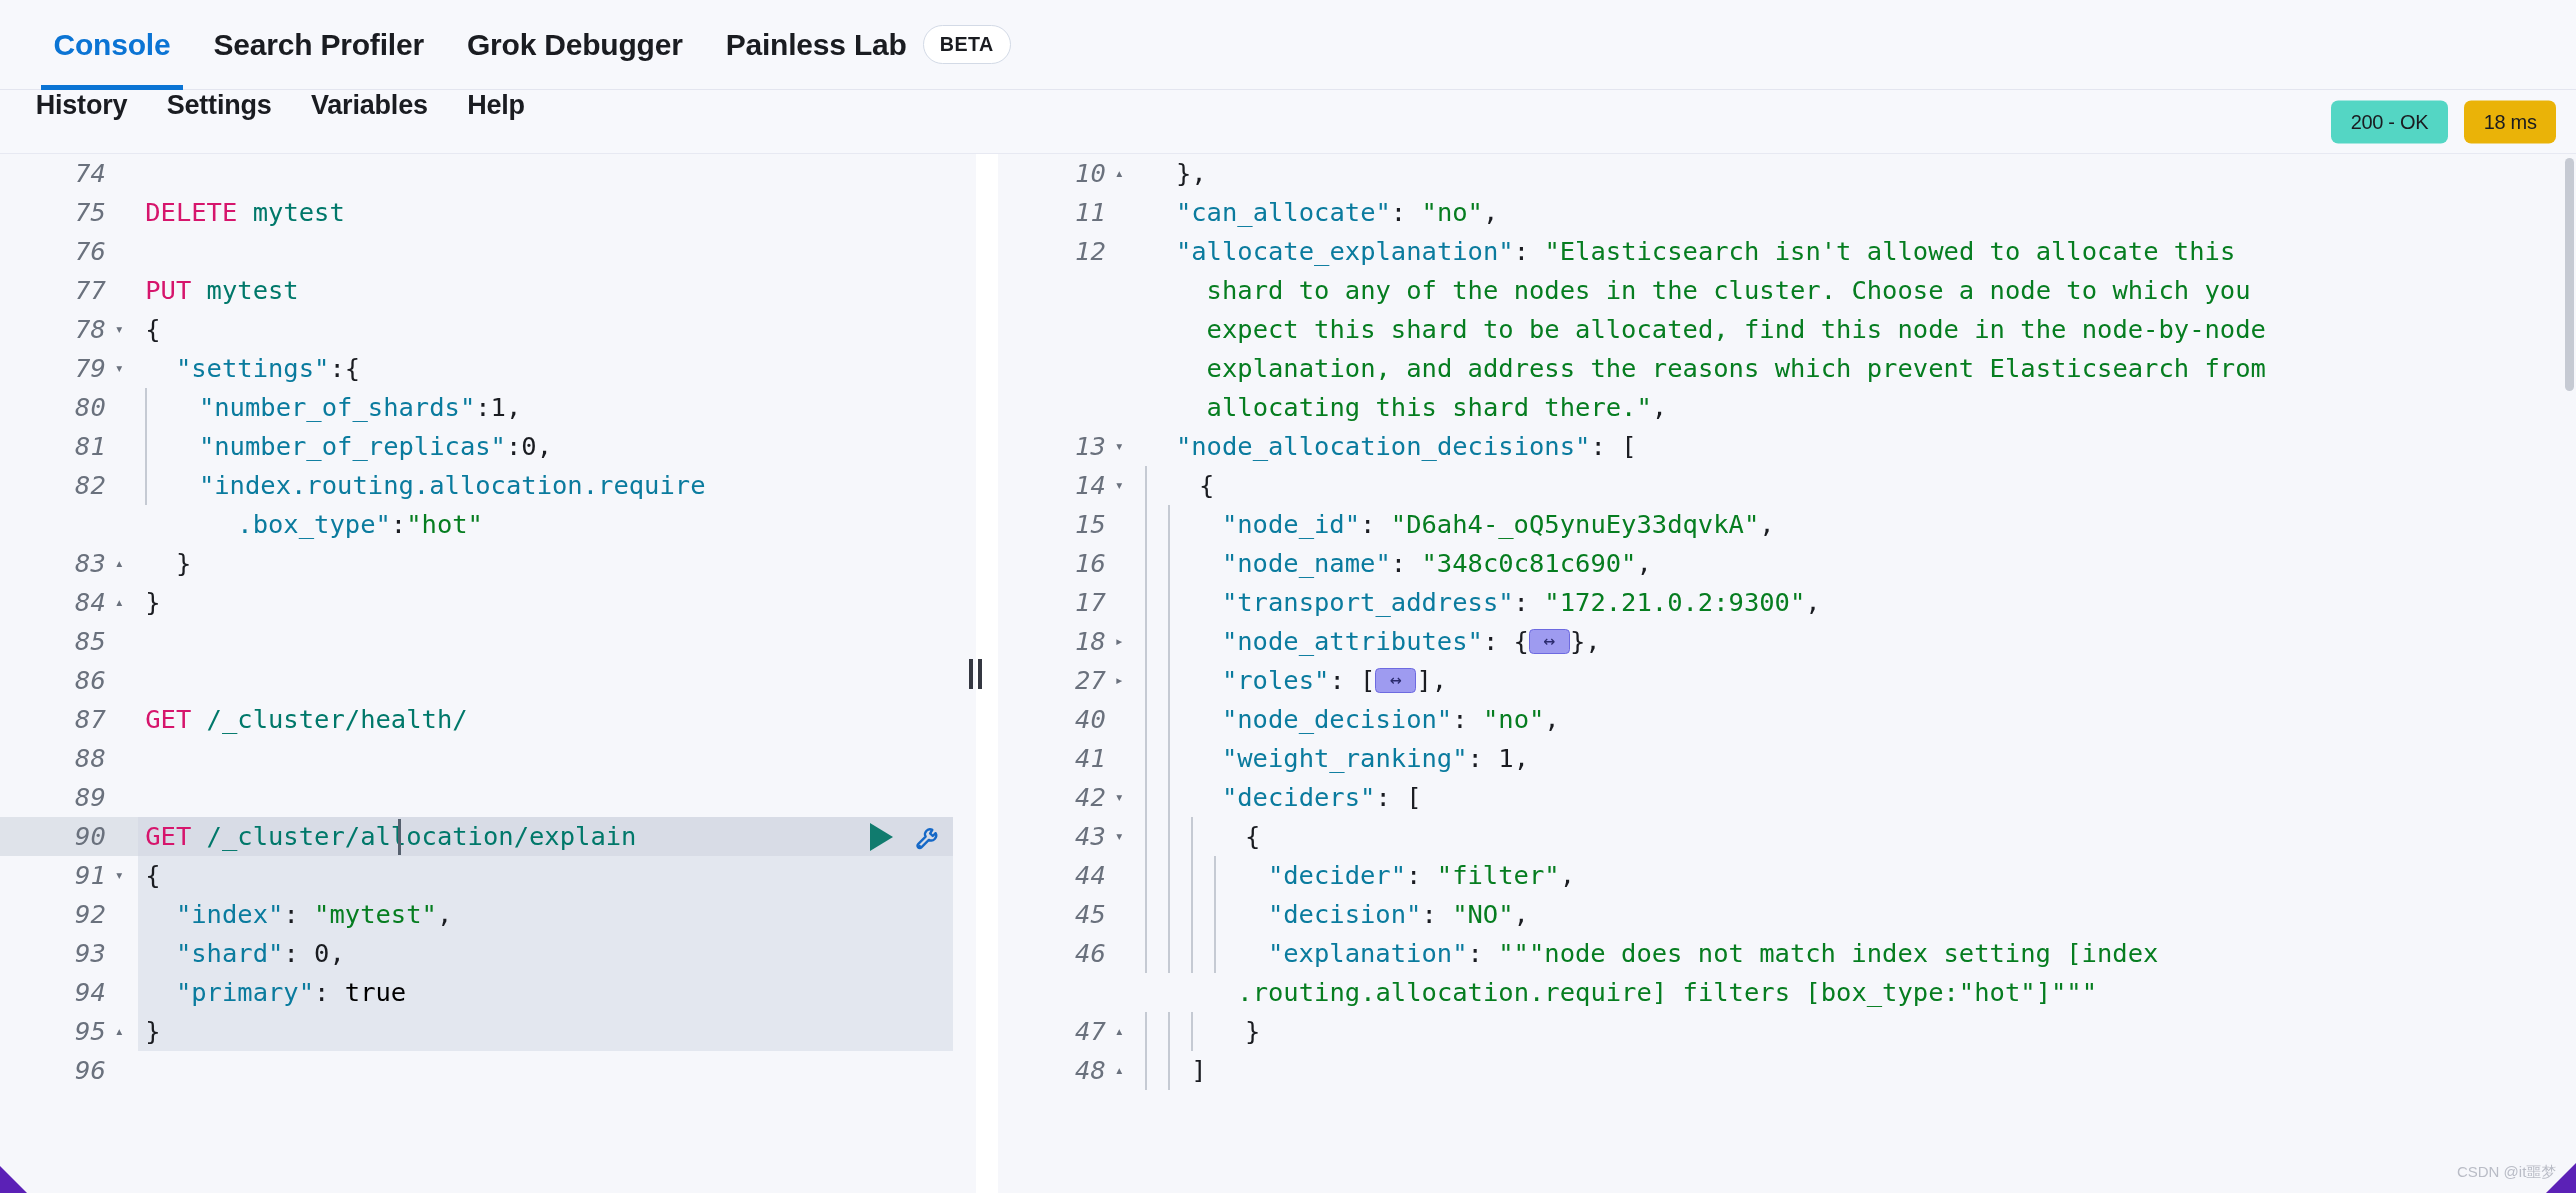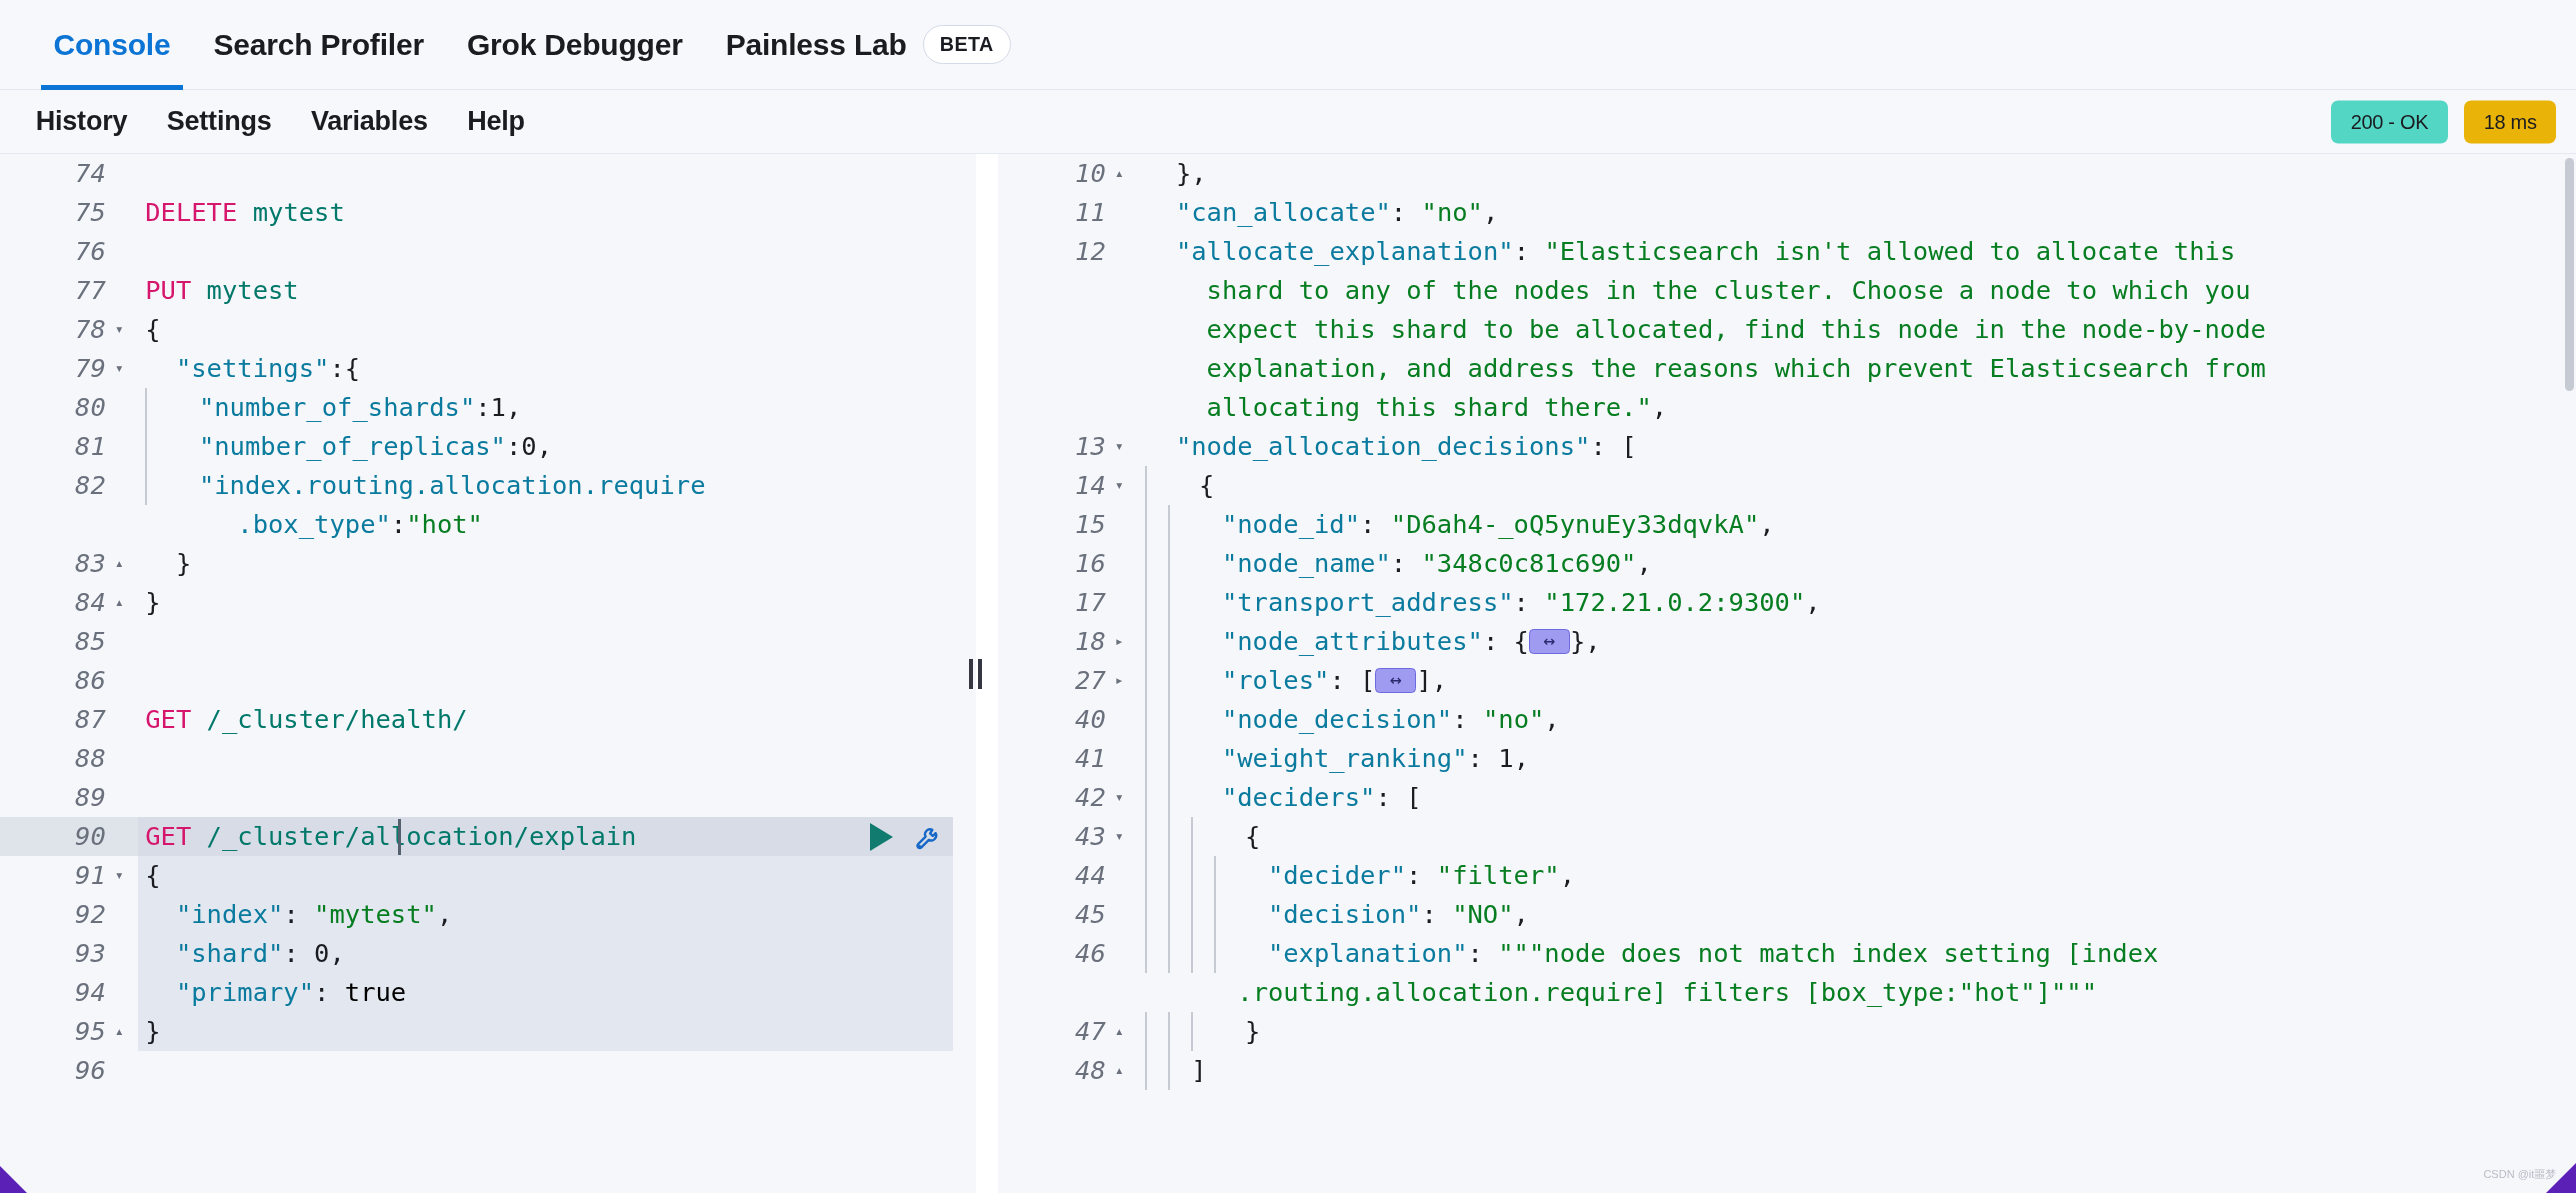--- a/index.html
+++ b/index.html
@@ -54,21 +54,21 @@
     font-weight: bold;
     letter-spacing: 0.5px;
     color: #1a1c21;
   }
 
   
   .toolbar {
     height: 64px;
     background: #f7f8fc;
     display: flex;
-    align-items: center;
+    align-items: flex-start;
     padding-left: 16px;
     position: relative;
     border-bottom: 1.8px solid #e7e9f2;
   }
   .tool-link {
     font-size: 27px;
     font-weight: bold;
     color: #1a1c21;
     padding: 0 19.7px;
     cursor: pointer;
@@ -266,21 +266,21 @@
   }
   .vscroll i {
     position: absolute; left: 1.8px; width: 9px; top: 3.6px; height: 233px;
     background: #c6cad3; border-radius: 4.5px; display: block;
   }
 
   
   .watermark {
     position: absolute;
     right: 19.7px; bottom: 10.7px;
-    font-size: 11px;
+    font-size: 15px;
     color: #b9bcc6;
     font-family: "Liberation Sans", sans-serif;
     z-index: 20;
     pointer-events: none;
   }
   .corner {
     position: absolute; right: 0; bottom: 0;
     width: 0; height: 0;
     border-right: 30px solid #5b21b6;
     border-top: 30px solid transparent;

